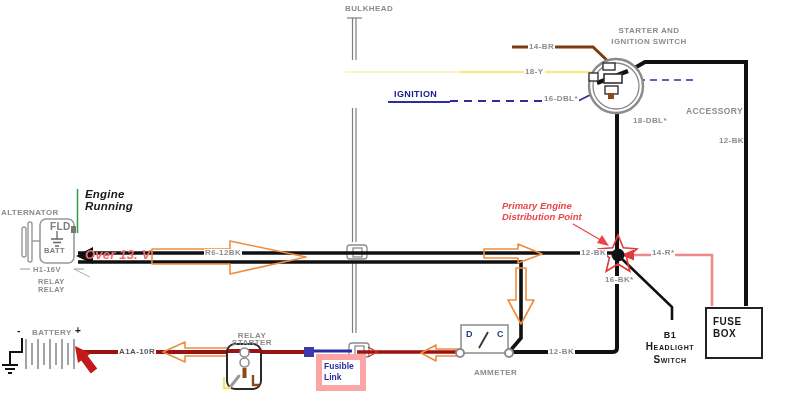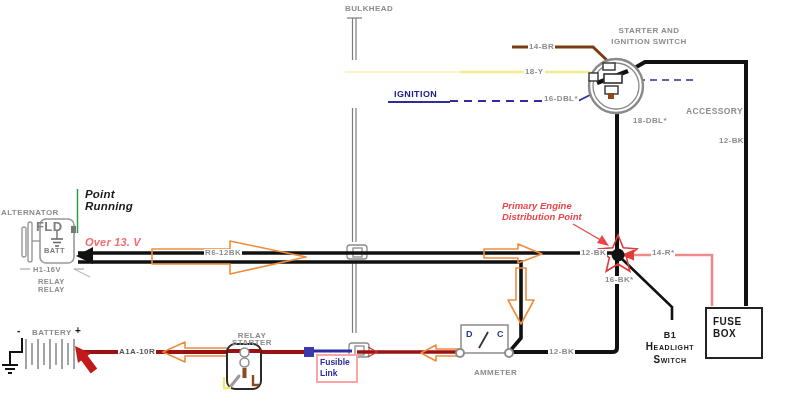--- a/index.html
+++ b/index.html
@@ -4,28 +4,28 @@
 <style>
   html,body{margin:0;padding:0;background:#fff;}
   .stage{position:relative;width:800px;height:401px;background:#ffffff;overflow:hidden;
          font-family:"Liberation Sans",sans-serif;}
   svg.diagram{position:absolute;left:0;top:0;}
   .lbl{position:absolute;color:#8c8c8c;font-size:8px;font-weight:bold;letter-spacing:.4px;
        white-space:nowrap;line-height:9px;}
   .onwire{background:#fff;padding:0 1px;line-height:8px;}
   .center{text-align:center;}
   .engine{color:#1a1a1a;font-size:11.5px;font-style:italic;font-weight:bold;letter-spacing:.2px;line-height:12px;}
-  .overv{color:#f26d6d;font-size:11px;font-style:italic;font-weight:bold;letter-spacing:.2px;}
+  .overv{color:#f26d6d;font-size:13px;font-style:italic;font-weight:bold;letter-spacing:.2px;margin-top:11px;}
   .annot{color:#e8474a;font-size:9.5px;font-style:italic;font-weight:bold;line-height:10.5px;}
   .ignition{color:#1b1b8e;font-size:9px;font-weight:bold;letter-spacing:.4px;}
   .blk{color:#1a1a1a;}
   .smallcaps{font-variant:small-caps;letter-spacing:.6px;}
   .fusebox-lbl{color:#1a1a1a;font-size:10px;font-weight:bold;line-height:12px;letter-spacing:.5px;}
   .fusible{position:absolute;left:316px;top:354px;width:34px;height:23px;background:#fff;
-           border:2px solid #fca5a5;color:#2d2da0;font-size:8.5px;font-weight:bold;line-height:11px;
+           border:6px solid #fca5a5;color:#2d2da0;font-size:8.5px;font-weight:bold;line-height:11px;
            padding:1px 2px;}
   .dc{color:#223a8c;font-size:9px;font-weight:bold;}
 </style>
 </head>
 <body>
 
 <div class="stage">
 
   <svg class="diagram" width="800" height="401" viewBox="0 0 800 401">
 
@@ -161,24 +161,24 @@
 
   <div class="lbl onwire" style="left:528px;top:43px;">14-BR</div>
   <div class="lbl onwire" style="left:524px;top:68px;">18-Y</div>
   <div class="lbl onwire" style="left:632px;top:76px;margin-top:41px;">18-DBL*</div>
   <div class="ignition" style="position:absolute;left:394px;top:89px;">IGNITION</div>
   <div class="lbl onwire" style="left:543px;top:95px;">16-DBL*</div>
 
   <div class="lbl" style="left:686px;top:107px;font-size:8.5px;">ACCESSORY</div>
   <div class="lbl" style="left:714px;top:136px;width:30px;text-align:right;">12-BK</div>
 
-  <div class="engine" style="position:absolute;left:85px;top:188px;">Point</div>
+  <div class="engine" style="position:absolute;left:85px;top:188px;">Engine</div>
   <div class="engine" style="position:absolute;left:85px;top:200px;">Running</div>
   <div class="lbl" style="left:1px;top:208px;">ALTERNATOR</div>
-  <div class="lbl" style="left:36px;top:222px;font-size:13px;color:#7d7d7d;">FLD</div>
+  <div class="lbl" style="left:50px;top:222px;font-size:10px;color:#7d7d7d;">FLD</div>
   <div class="lbl" style="left:44px;top:246px;font-size:7.5px;color:#7d7d7d;">BATT</div>
   <div class="overv" style="position:absolute;left:85px;top:236px;">Over 13. V</div>
   <div class="lbl" style="left:33px;top:265px;font-size:7.5px;">H1-16V</div>
   <div class="lbl" style="left:38px;top:277px;font-size:7.5px;">RELAY</div>
   <div class="lbl" style="left:38px;top:285px;font-size:7.5px;">RELAY</div>
 
   <div class="lbl onwire" style="left:204px;top:249px;">R6-12BK</div>
   <div class="lbl onwire" style="left:580px;top:249px;">12-BK</div>
   <div class="lbl onwire" style="left:651px;top:249px;">14-R*</div>
   <div class="lbl onwire" style="left:604px;top:276px;">16-BK*</div>

